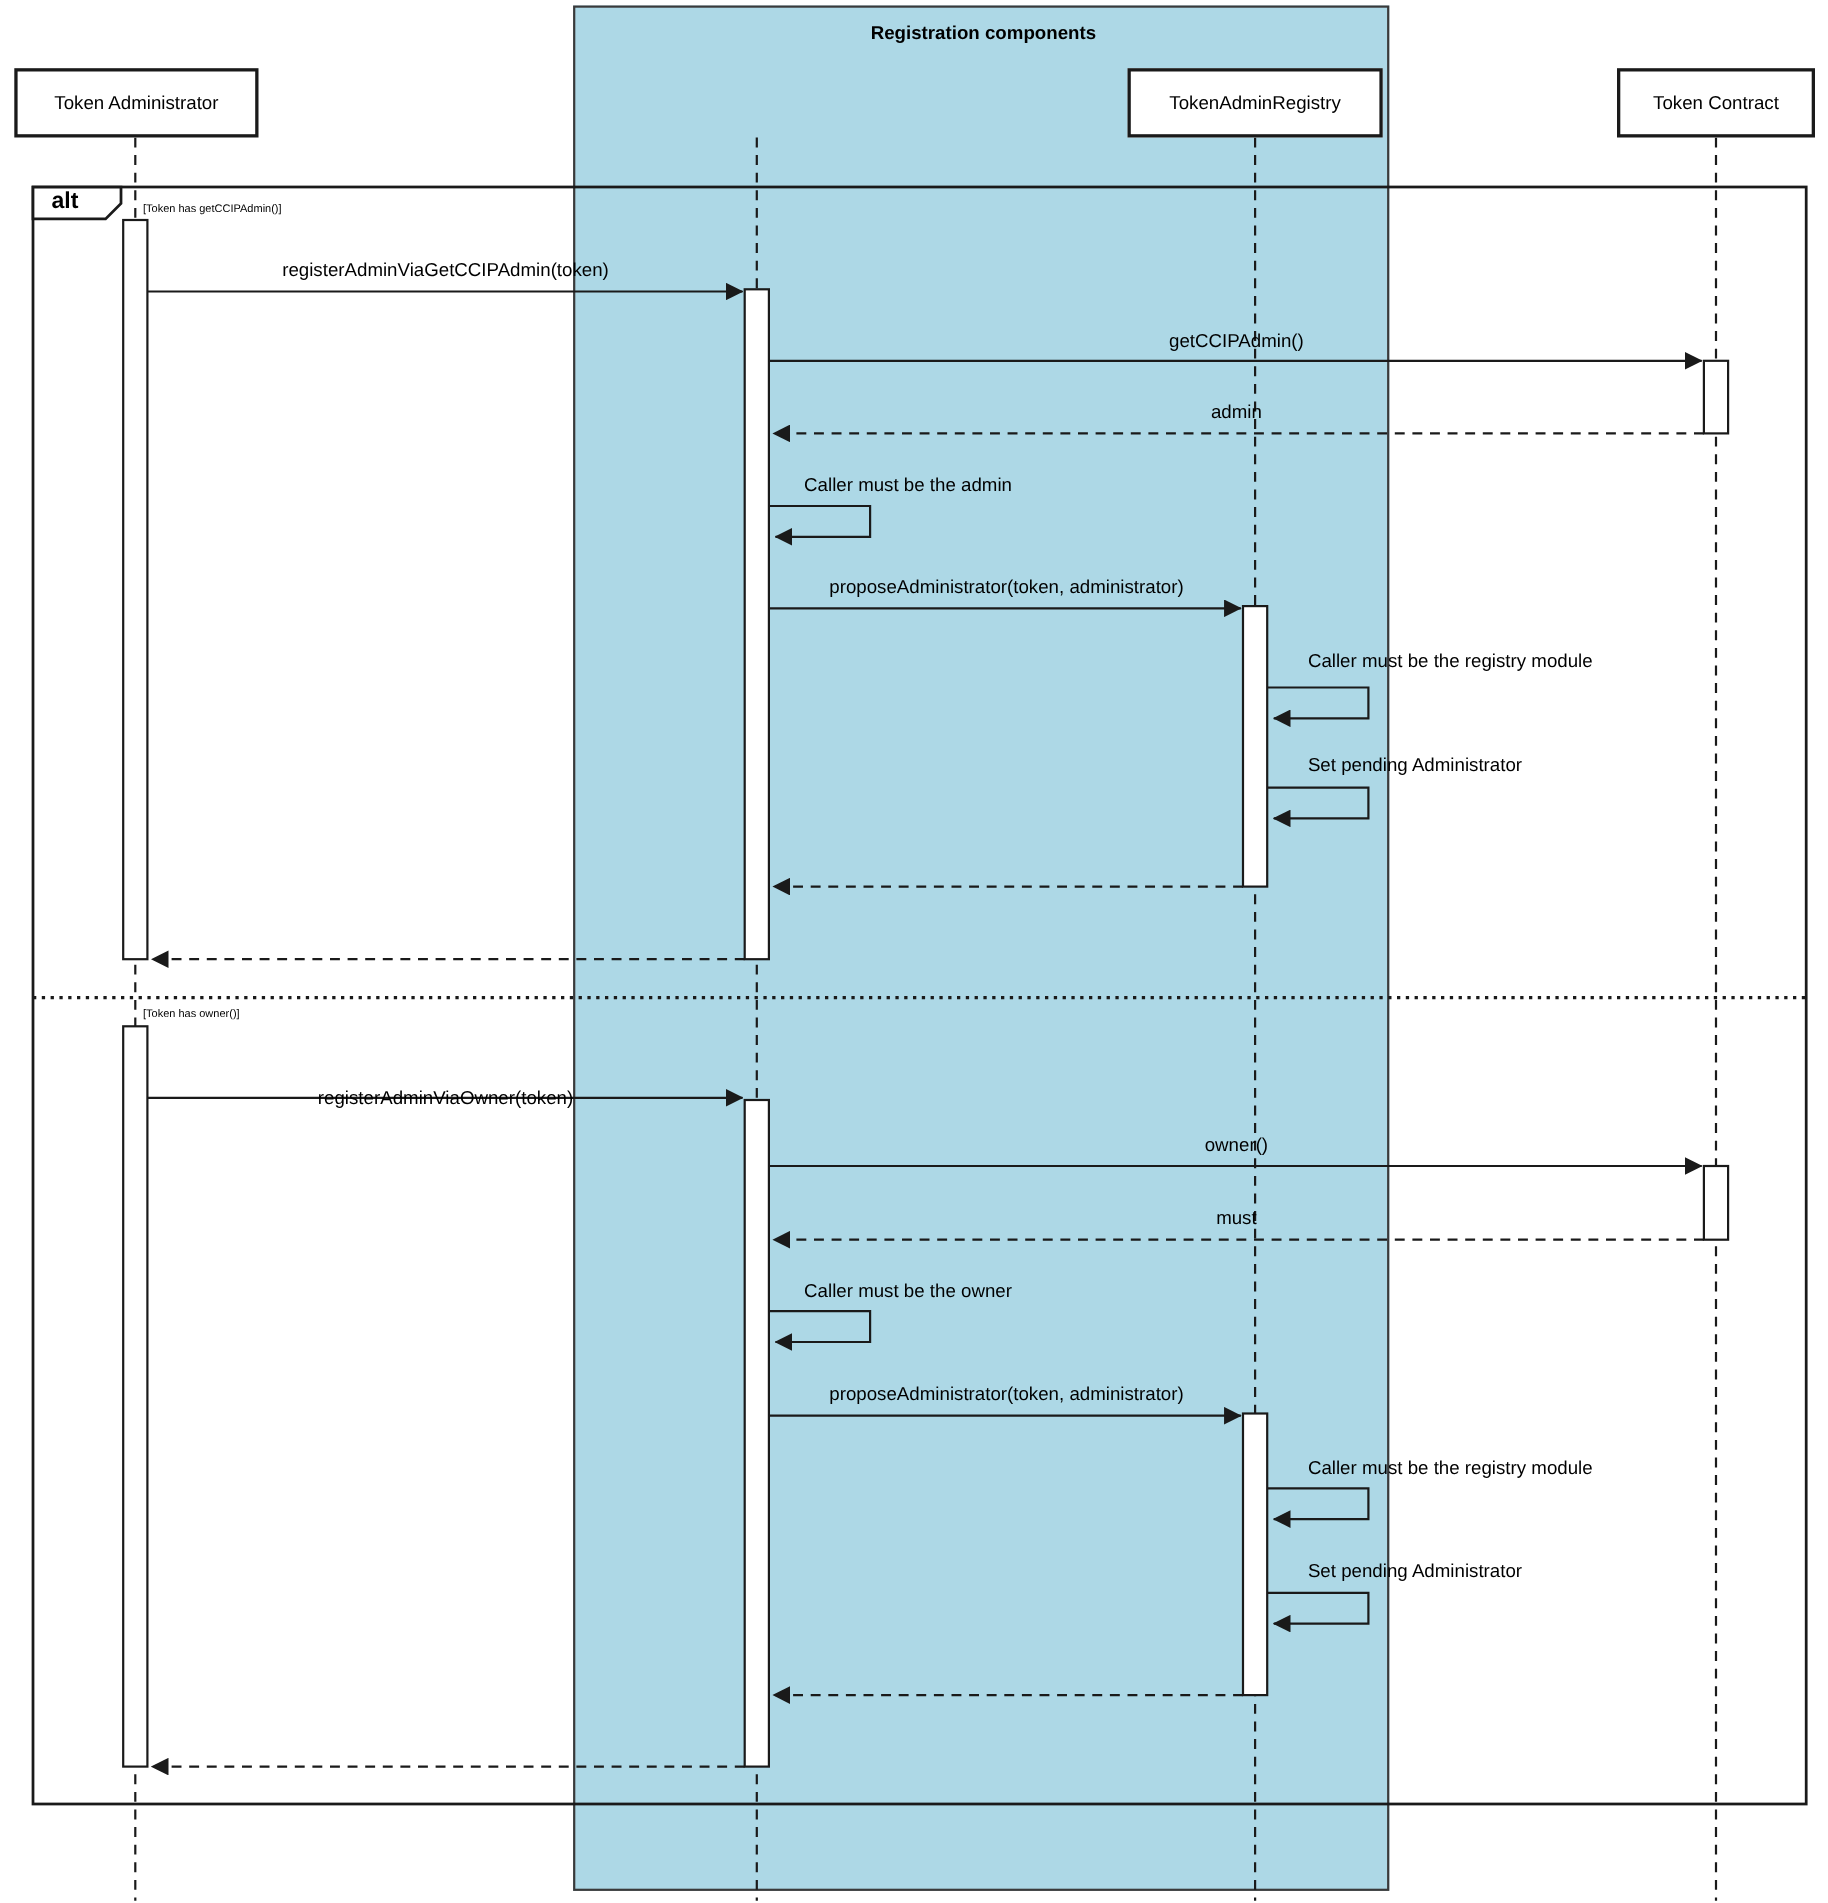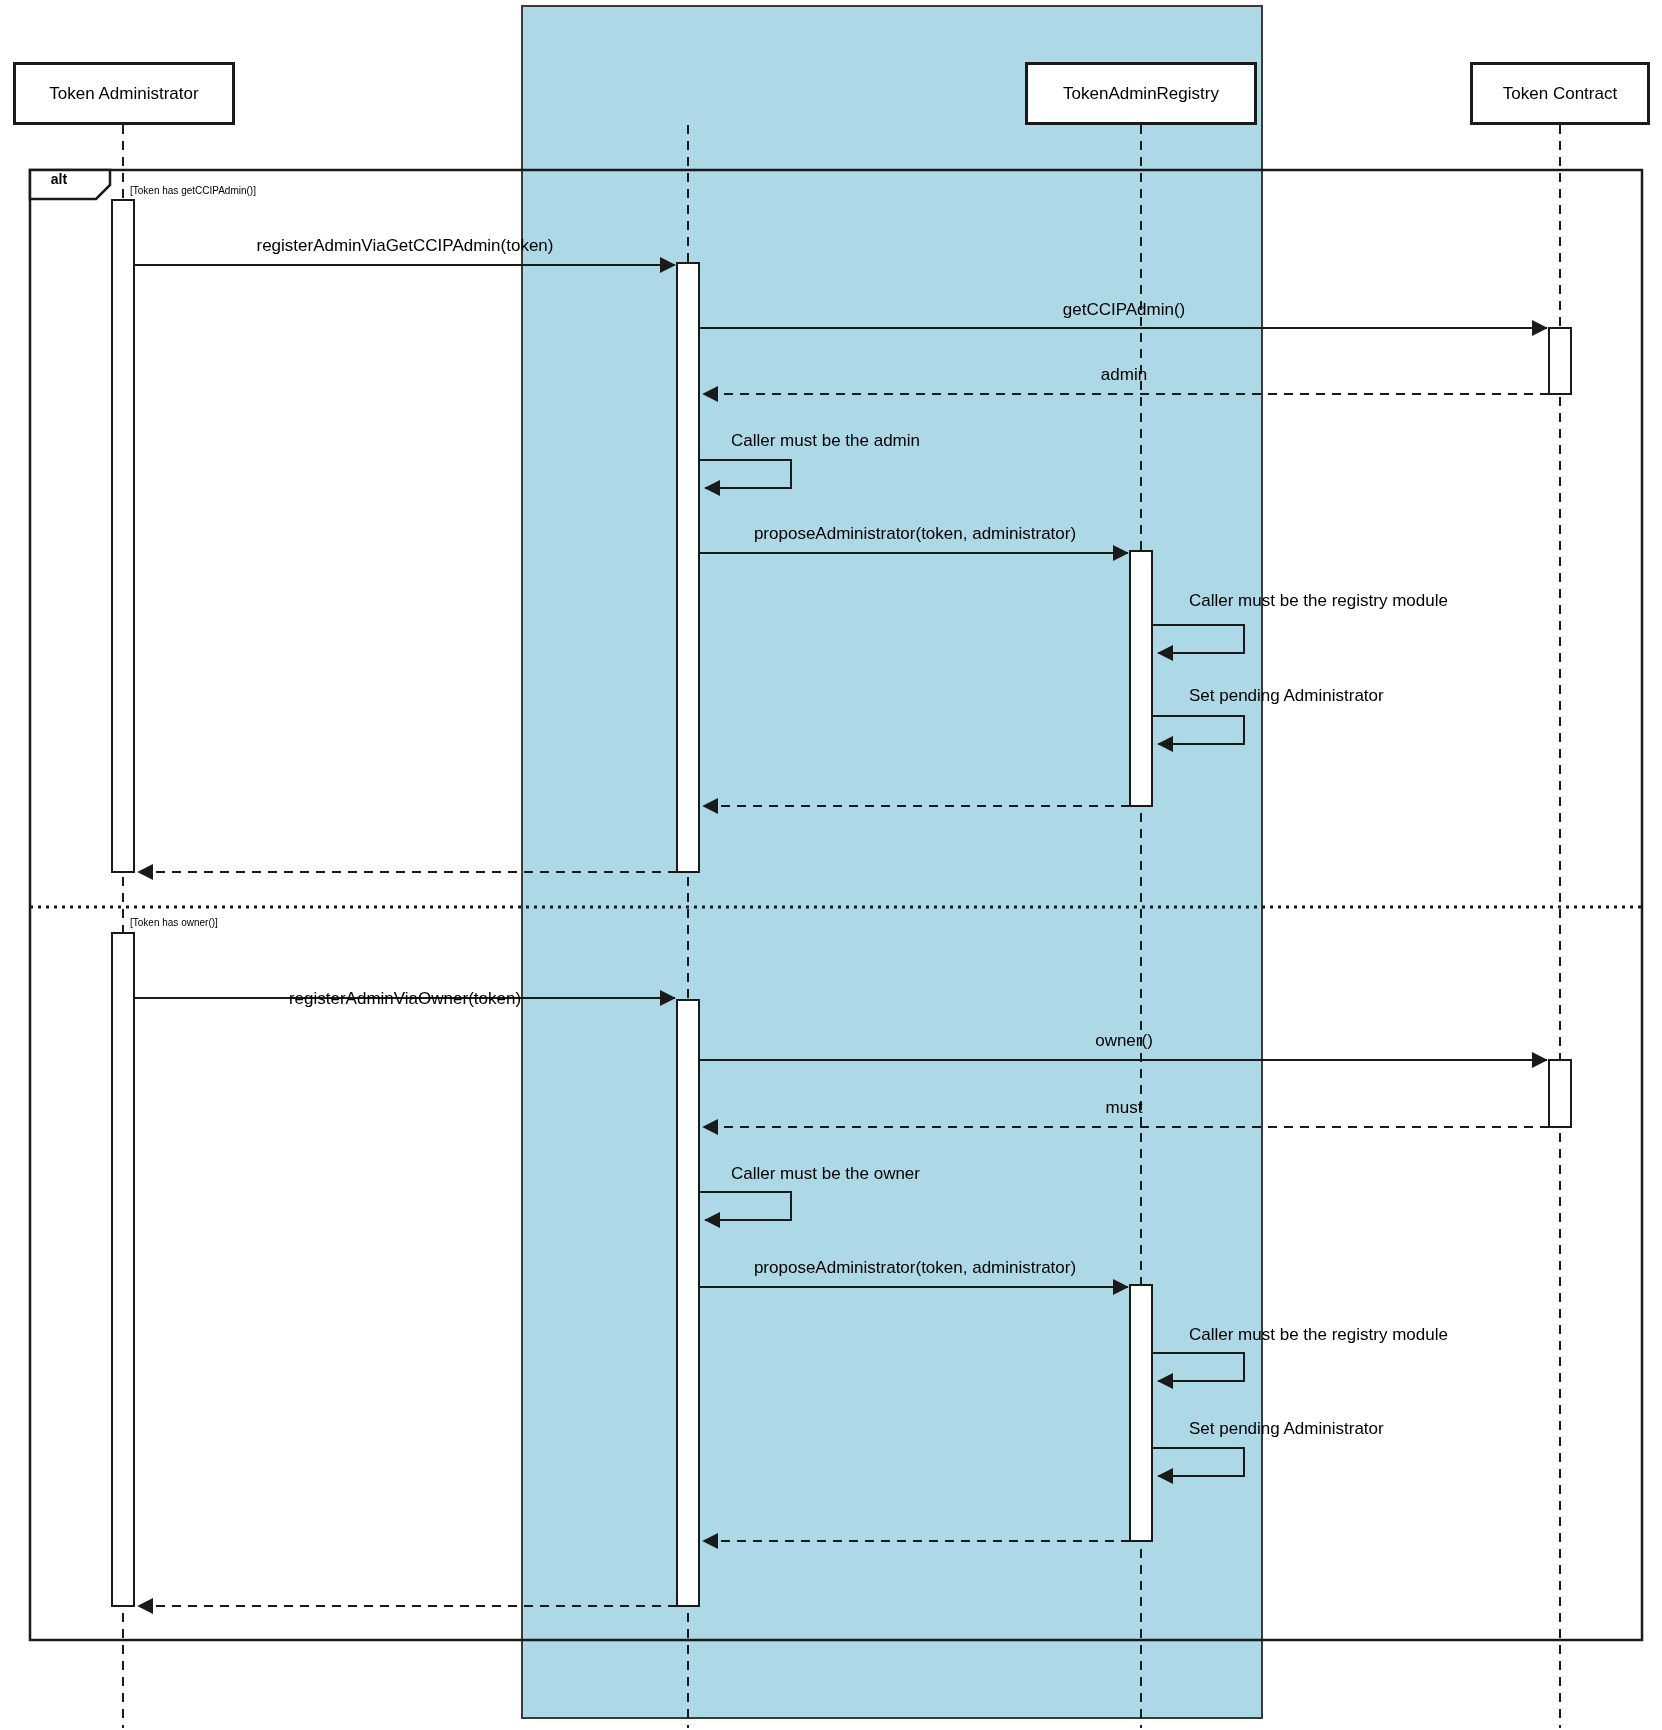--- a/index.html
+++ b/index.html
@@ -24,29 +24,30 @@
     font-size:17px;white-space:nowrap;
   }
   
   #geo{left:0;top:0;width:1662px;height:1730px;}
   
   .msg{font-size:17px;white-space:nowrap;transform:translate(-50%,-50%);}
   .msg-left{font-size:17px;white-space:nowrap;transform:translate(0,-50%);}
   .cond{font-size:10px;font-weight:normal;white-space:nowrap;transform:translate(0,-50%);}
   #alt-label{
     left:30px;top:171px;width:58px;text-align:center;
-    font-size:14px;font-weight:bold;
+    font-size:21px;font-weight:bold;
   }
 </style>
 </head>
 <body>
 
 <div id="canvas">
 
   <div class="abs" id="blue-region"></div>
+  <div class="abs" id="region-title">Registration components</div>
 
   <svg class="abs" id="geo" width="1662" height="1730" viewBox="0 0 1662 1730">
     <defs>
       <marker id="ah" viewBox="0 0 10 10" refX="9.5" refY="5" markerWidth="8" markerHeight="8" orient="auto-start-reverse">
         <path d="M0,0 L10,5 L0,10 z" fill="#1a1a1a"></path>
       </marker>
     </defs>
 
     <g stroke="#1a1a1a" stroke-width="2" stroke-dasharray="9,7">
       <line x1="123" y1="125" x2="123" y2="1728"></line>

